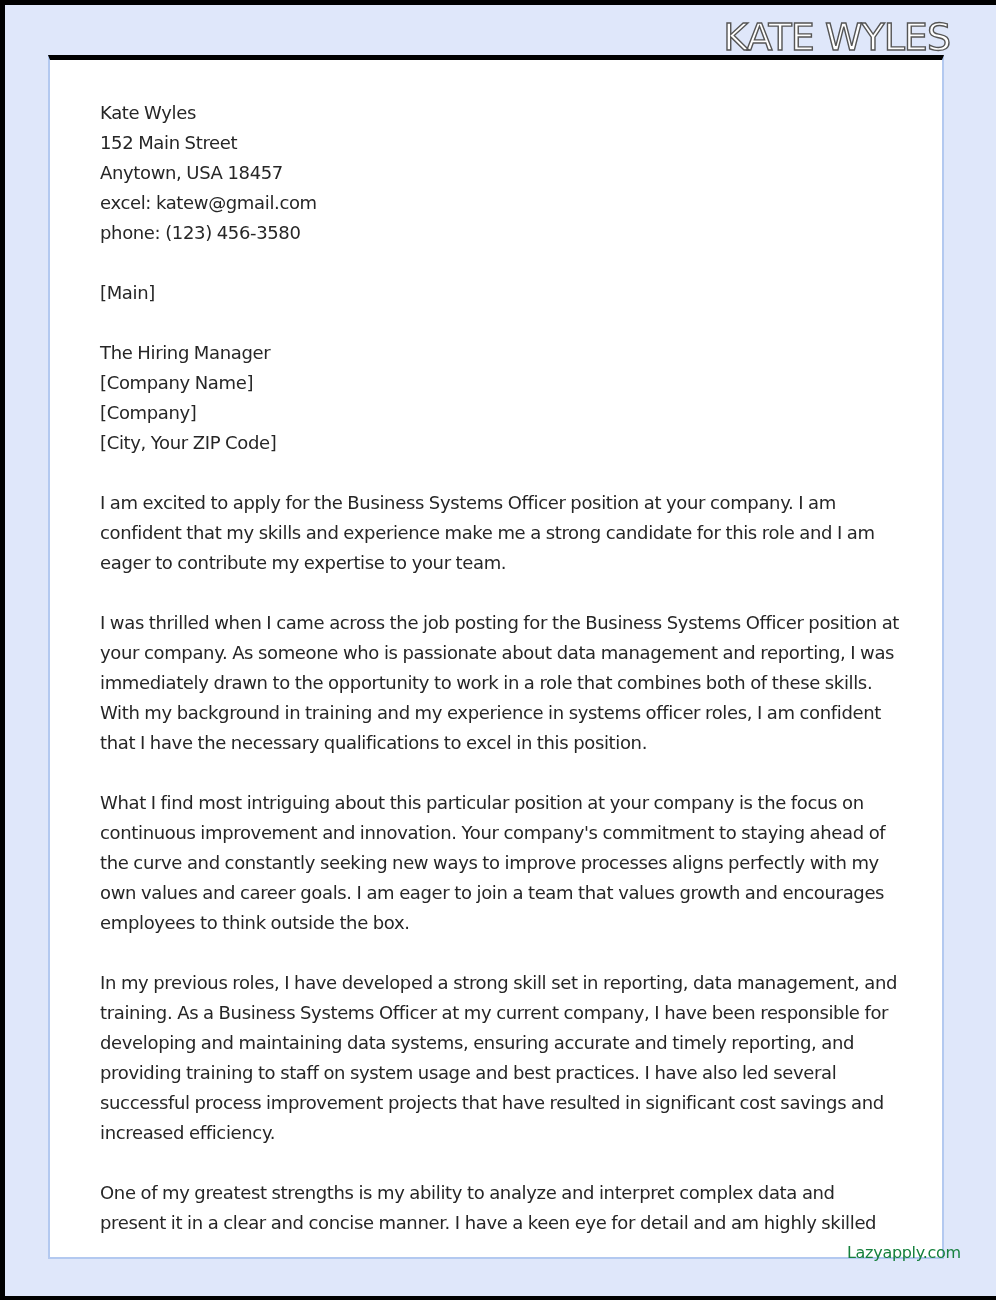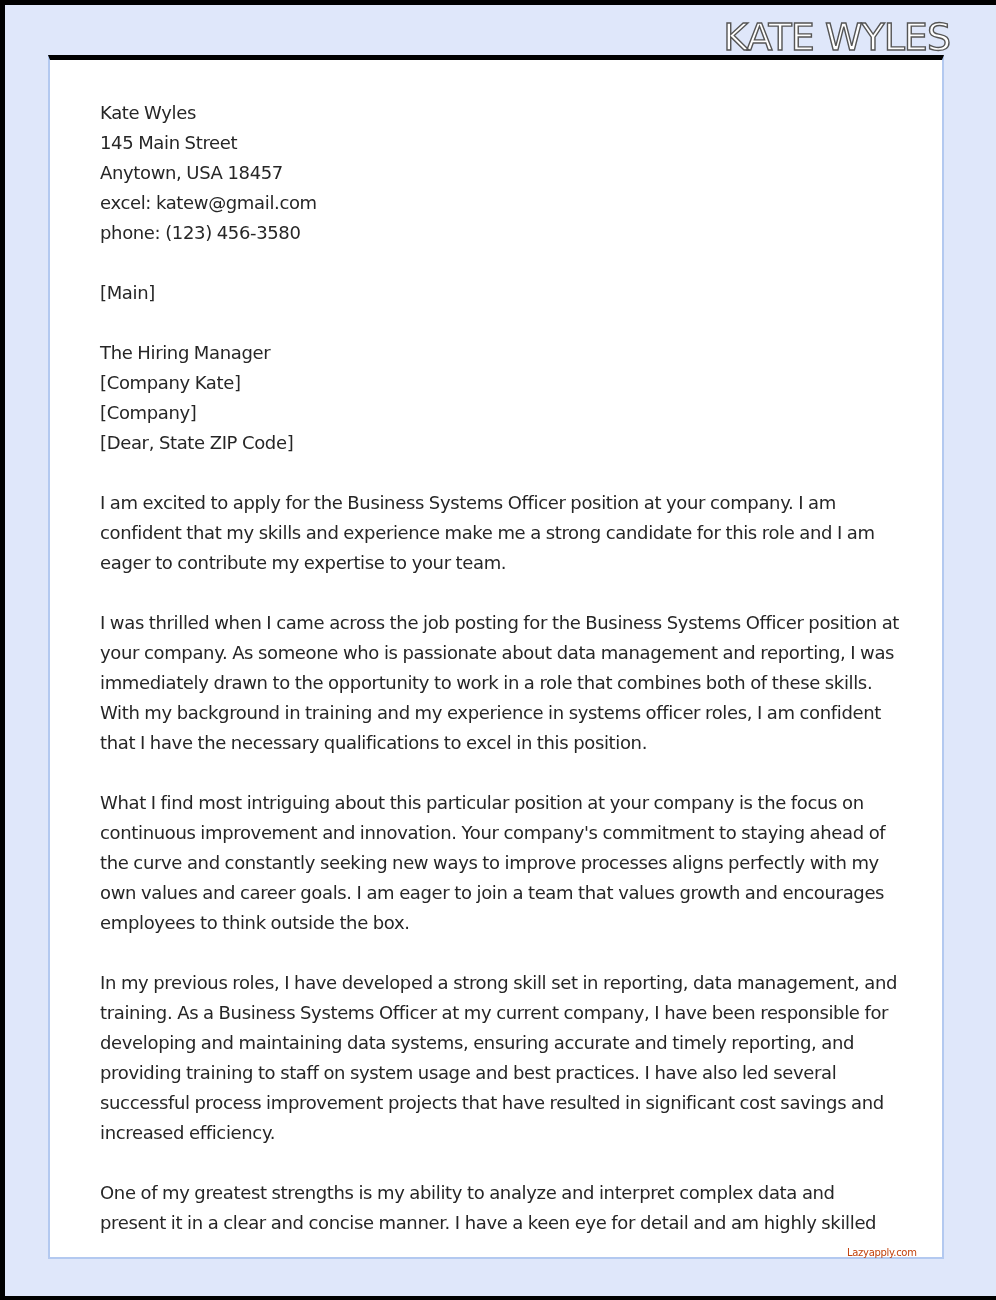--- a/index.html
+++ b/index.html
@@ -63,47 +63,47 @@
       word-spacing: -0.5px;
     }
     .letter .line {
       display: block;
     }
     .watermark {
       position: absolute;
       left: 842px;
       top: 1240px;
       font-family: "DejaVu Sans", sans-serif;
-      font-size: 10px;
-      color: #c2410c;
+      font-size: 16px;
+      color: #15803d;
       letter-spacing: -0.3px;
       line-height: 16px;
     }
   </style>
 </head>
 <body>
 
 <div class="frame">
   <h1 class="header-name">KATE WYLES</h1>
   <div class="page"></div>
 
   <div class="letter">
     <p>
       <span class="line">Kate Wyles</span>
-      <span class="line">145 Main Street</span>
+      <span class="line">152 Main Street</span>
       <span class="line">Anytown, USA 18457</span>
       <span class="line">excel: katew@gmail.com</span>
       <span class="line">phone: (123) 456-3580</span>
     </p>
     <p>[Main]</p>
     <p>
       <span class="line">The Hiring Manager</span>
-      <span class="line">[Company Kate]</span>
+      <span class="line">[Company Name]</span>
       <span class="line">[Company]</span>
-      <span class="line">[Dear, State ZIP Code]</span>
+      <span class="line">[City, Your ZIP Code]</span>
     </p>
     <p>I am excited to apply for the Business Systems Officer position at your company. I am confident that my skills and experience make me a strong candidate for this role and I am eager to contribute my expertise to your team.</p>
     <p>I was thrilled when I came across the job posting for the Business Systems Officer position at your company. As someone who is passionate about data management and reporting, I was immediately drawn to the opportunity to work in a role that combines both of these skills. With my background in training and my experience in systems officer roles, I am confident that I have the necessary qualifications to excel in this position.</p>
     <p>What I find most intriguing about this particular position at your company is the focus on continuous improvement and innovation. Your company's commitment to staying ahead of the curve and constantly seeking new ways to improve processes aligns perfectly with my own values and career goals. I am eager to join a team that values growth and encourages employees to think outside the box.</p>
     <p>In my previous roles, I have developed a strong skill set in reporting, data management, and training. As a Business Systems Officer at my current company, I have been responsible for developing and maintaining data systems, ensuring accurate and timely reporting, and providing training to staff on system usage and best practices. I have also led several successful process improvement projects that have resulted in significant cost savings and increased efficiency.</p>
     <p>One of my greatest strengths is my ability to analyze and interpret complex data and present it in a clear and concise manner. I have a keen eye for detail and am highly skilled</p>
   </div>
 
   <div class="watermark">Lazyapply.com</div>
 </div>

